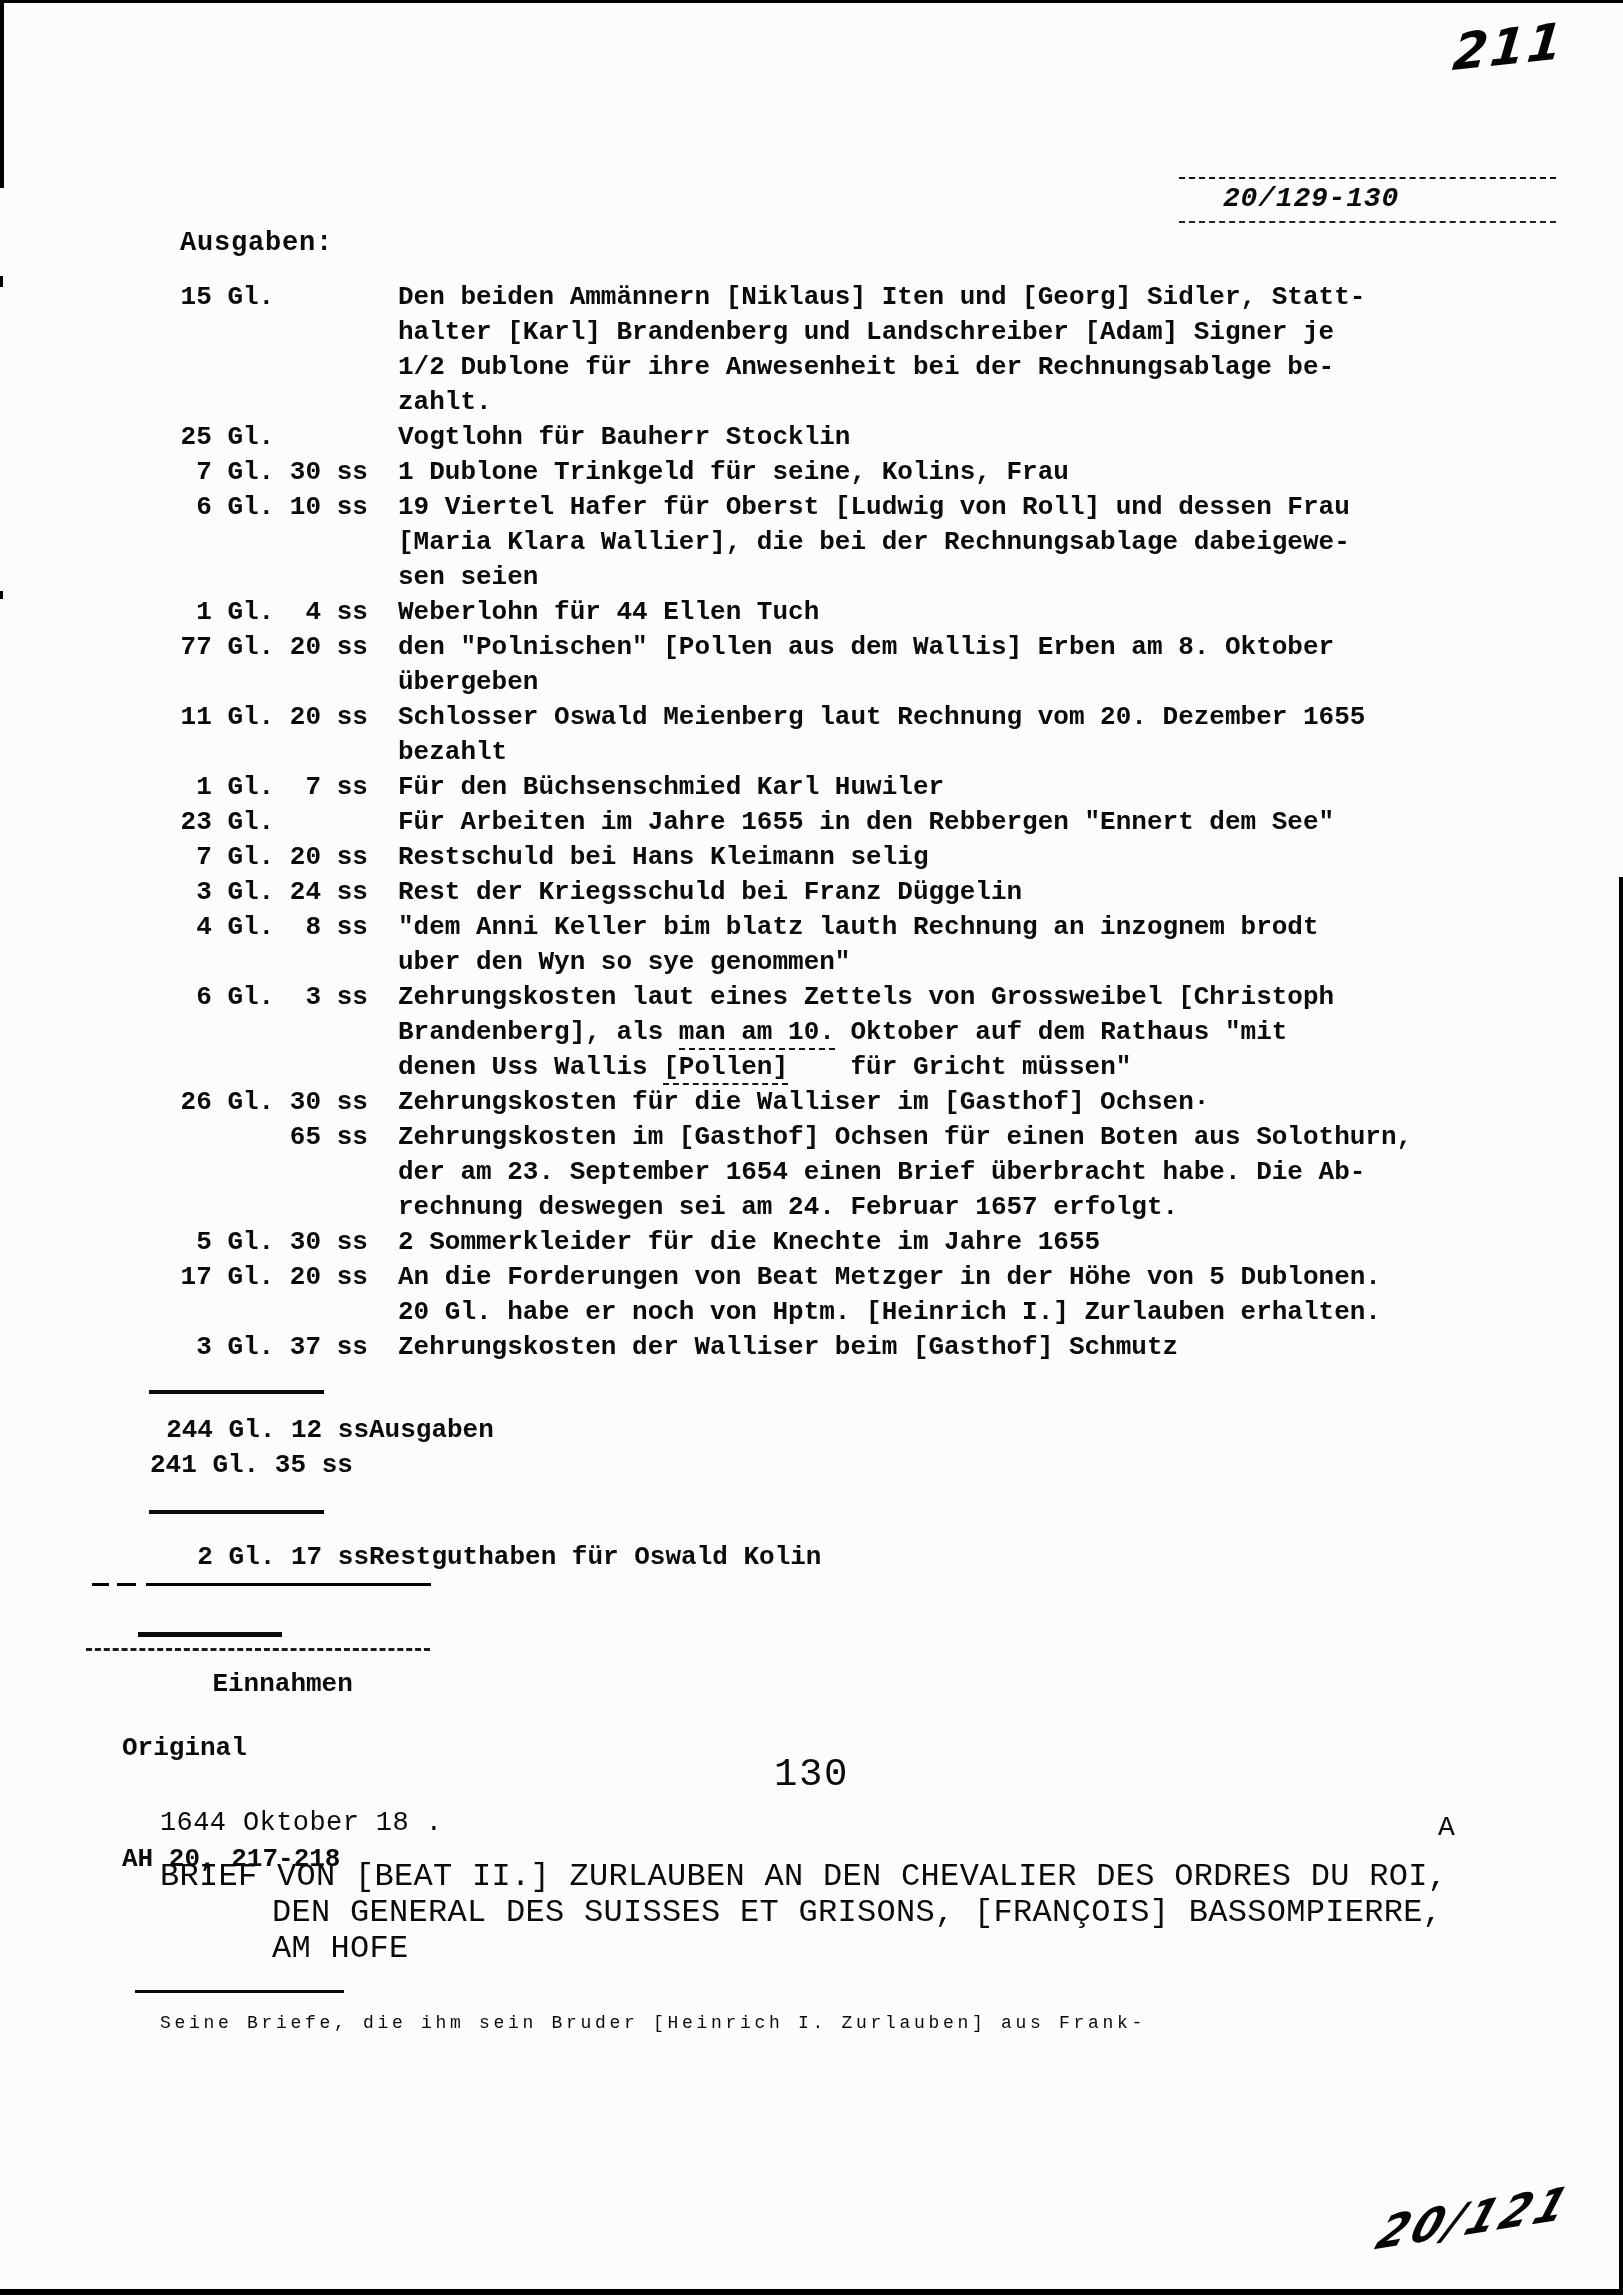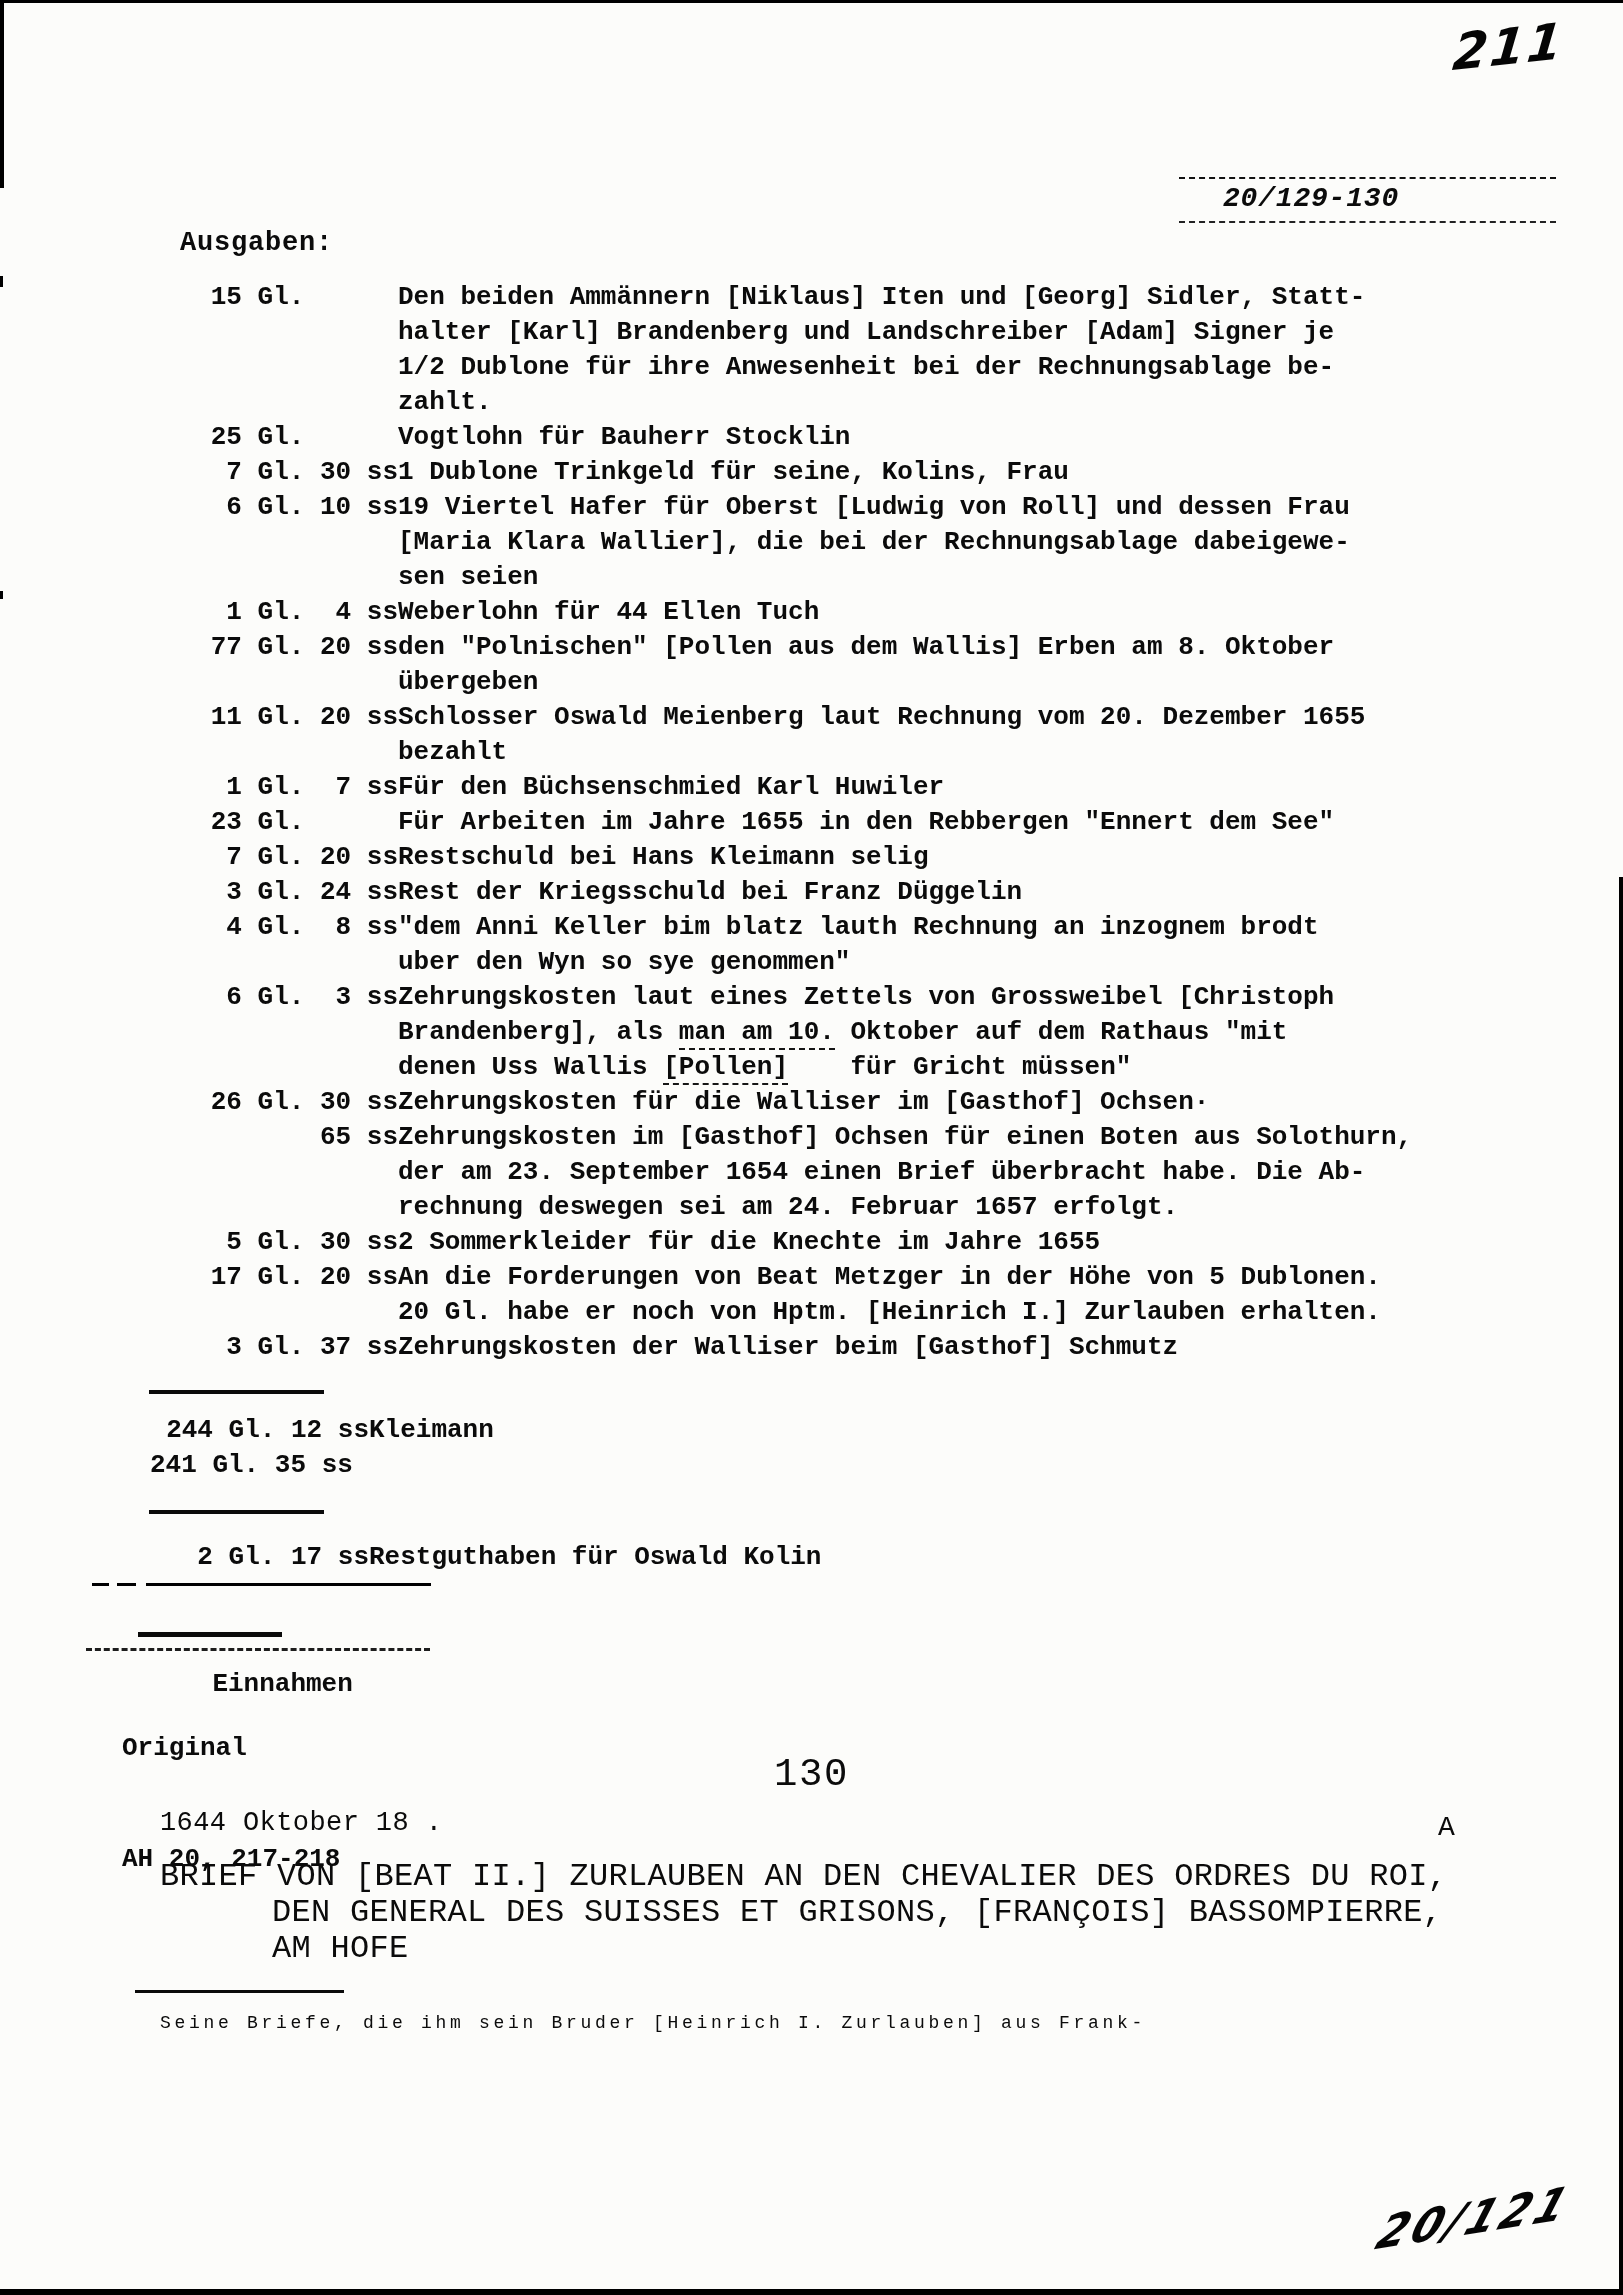--- a/index.html
+++ b/index.html
@@ -35,21 +35,21 @@
   .heading{
     position:absolute;left:180px;top:228px;
     font-size:27px;font-weight:700;letter-spacing:0.8px;
   }
   
   .ledger{
     position:absolute;left:165px;top:280px;width:1456px;
     font-size:26px;line-height:35px;font-weight:700;
   }
   .lrow{display:flex;align-items:flex-start;}
-  .amt{flex:0 0 233px;white-space:pre;text-align:right;}
+  .amt{flex:0 0 233px;white-space:pre;}
   .desc{flex:1;}
   .tline{white-space:pre;}
   .u{border-bottom:2.4px dashed #161616;padding-bottom:0.8px;}
   
   .trow{position:absolute;display:flex;font-size:26px;font-weight:700;line-height:35px;text-align:right;}
   .trow .tamt{flex:0 0 219px;white-space:pre;}
   .trow .tlabel{white-space:pre;}
   .rule{position:absolute;background:#0a0a0a;}
   .longline{
     position:absolute;left:92px;top:1583px;width:339px;height:3.2px;
@@ -227,21 +227,21 @@
         <span class="amt">  3 Gl. 37 ss</span>
         <div class="desc">
           <div class="tline">Zehrungskosten der Walliser beim [Gasthof] Schmutz</div>
         </div>
       </div>
     </div>
 
   <div class="rule" style="left:149px;top:1390px;width:175px;height:4px;"></div>
   <div class="trow" style="left:150px;top:1413px;">
     <span class="tamt">244 Gl. 12 ss</span>
-    <span class="tlabel">Kleimann</span>
+    <span class="tlabel">Ausgaben</span>
   </div>
   <div class="trow" style="left:150px;top:1448px;flex-direction:column;">
     <span class="tamt">241 Gl. 35 ss</span>
     <span class="tlabel">Einnahmen</span>
   </div>
   <div class="rule" style="left:149px;top:1510px;width:175px;height:4px;"></div>
   <div class="trow" style="left:150px;top:1540px;">
     <span class="tamt">  2 Gl. 17 ss</span>
     <span class="tlabel">Restguthaben für Oswald Kolin</span>
   </div>

